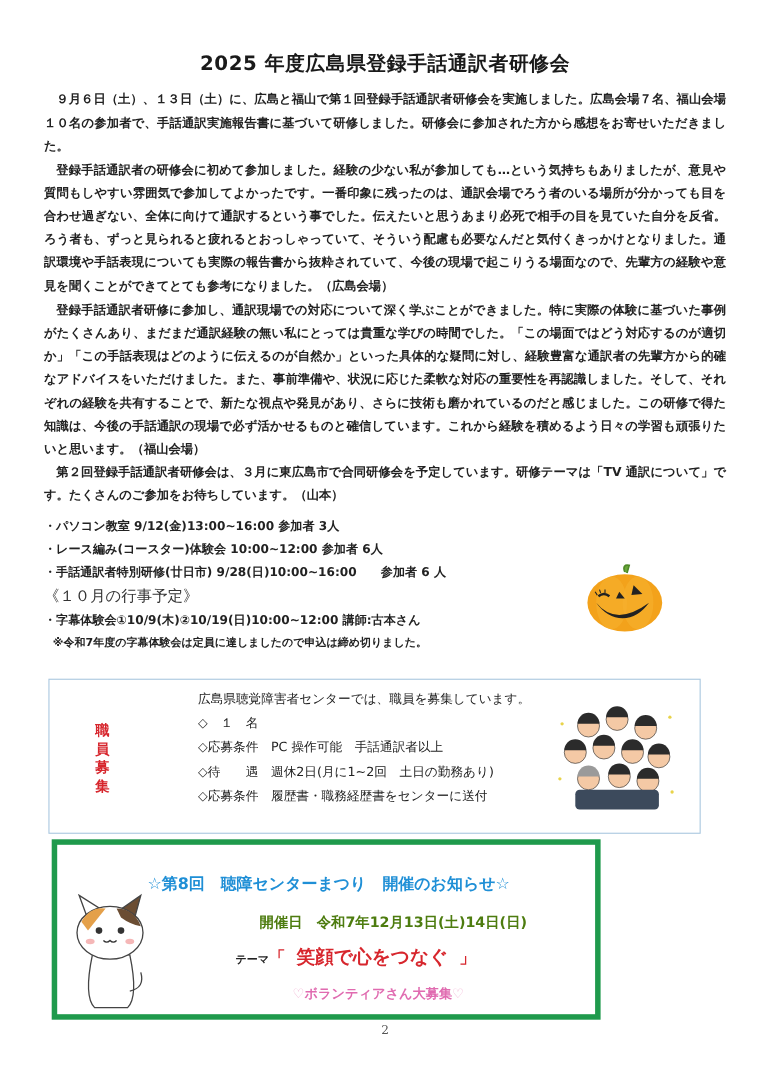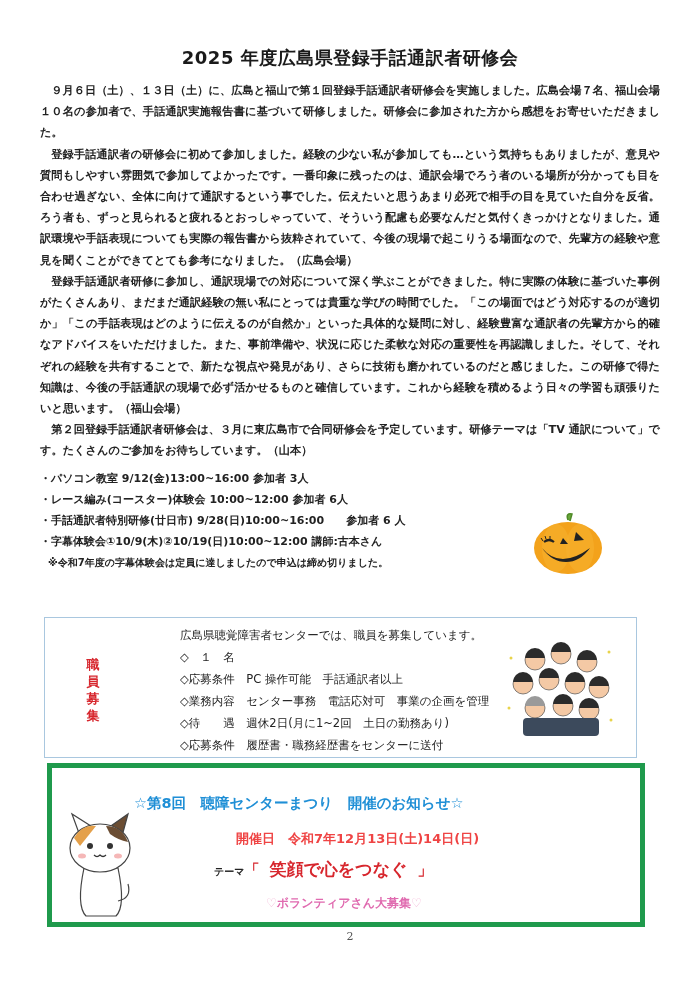--- a/index.html
+++ b/index.html
@@ -15,26 +15,26 @@
   .ev { font-size: 11px; line-height: 21px; font-weight: bold; color: #222; white-space: pre; }
   .note { font-size: 10px; line-height: 21px; font-weight: bold; color: #222; padding-left: 8px; }
   .pumpkin { position: absolute; left: 530px; top: 512px; width: 76px; height: 64px; }
   .recruit-box { position: absolute; left: 44px; top: 617px; width: 593px; height: 141px;
     border: 1.5px solid #a9c7df; box-sizing: border-box; background: #fff; }
   .recruit-vert { position: absolute; left: 38px; top: 38px; width: 20px;
     color: #d7262d; font-weight: bold; font-size: 13px; line-height: 17px; text-align: center; }
   .recruit-lines { position: absolute; left: 95px; top: 6px; font-size: 11.5px; line-height: 22px; color: #222; }
   .recruit-lines div { white-space: pre; margin-left: 40px; }
   .crowd { position: absolute; left: 460px; top: 20px; width: 110px; height: 100px; }
-  .fest-box { position: absolute; left: 47px; top: 763px; width: 598px; height: 164px;
+  .fest-box { position: absolute; left: 47px; top: 763px; width: 499px; height: 164px;
     border: 5px solid #1f9a4c; box-sizing: border-box; background: #fff; }
   .fest-title { position: absolute; left: 82px; top: 26px; font-size: 14.5px; font-weight: bold;
     color: #1f8fd6; white-space: nowrap; }
   .fest-date { position: absolute; left: 184px; top: 62px; font-size: 13px; font-weight: bold;
-    color: #ef4444; white-space: nowrap; }
+    color: #4d7c0f; white-space: nowrap; }
   .fest-theme { position: absolute; left: 162px; top: 90px; white-space: nowrap; }
   .fest-theme .lbl { font-size: 10px; font-weight: bold; color: #222; }
   .fest-theme .q { font-size: 15px; font-weight: bold; color: #d7262d; }
   .fest-theme .val { font-size: 17px; font-weight: bold; color: #d7262d; margin: 0 10px; }
   .fest-vol { position: absolute; left: 214px; top: 127px; font-size: 12px; font-weight: bold;
     color: #e06bb0; white-space: nowrap; }
   .fest-vol .h { color: #f2b7d6; }
   .cat { position: absolute; left: 14px; top: 38px; width: 70px; height: 115px; }
   .page-num { position: absolute; left: 0; width: 700px; top: 930px; text-align: center;
     font-family: "DejaVu Serif", serif; font-size: 11px; color: #555; }
@@ -48,20 +48,21 @@
   <p>９月６日（土）、１３日（土）に、広島と福山で第１回登録手話通訳者研修会を実施しました。広島会場７名、福山会場１０名の参加者で、手話通訳実施報告書に基づいて研修しました。研修会に参加された方から感想をお寄せいただきました。</p>
   <p>登録手話通訳者の研修会に初めて参加しました。経験の少ない私が参加しても…という気持ちもありましたが、意見や質問もしやすい雰囲気で参加してよかったです。一番印象に残ったのは、通訳会場でろう者のいる場所が分かっても目を合わせ過ぎない、全体に向けて通訳するという事でした。伝えたいと思うあまり必死で相手の目を見ていた自分を反省。ろう者も、ずっと見られると疲れるとおっしゃっていて、そういう配慮も必要なんだと気付くきっかけとなりました。通訳環境や手話表現についても実際の報告書から抜粋されていて、今後の現場で起こりうる場面なので、先輩方の経験や意見を聞くことができてとても参考になりました。（広島会場）</p>
   <p>登録手話通訳者研修に参加し、通訳現場での対応について深く学ぶことができました。特に実際の体験に基づいた事例がたくさんあり、まだまだ通訳経験の無い私にとっては貴重な学びの時間でした。「この場面ではどう対応するのが適切か」「この手話表現はどのように伝えるのが自然か」といった具体的な疑問に対し、経験豊富な通訳者の先輩方から的確なアドバイスをいただけました。また、事前準備や、状況に応じた柔軟な対応の重要性を再認識しました。そして、それぞれの経験を共有することで、新たな視点や発見があり、さらに技術も磨かれているのだと感じました。この研修で得た知識は、今後の手話通訳の現場で必ず活かせるものと確信しています。これから経験を積めるよう日々の学習も頑張りたいと思います。（福山会場）</p>
   <p>第２回登録手話通訳者研修会は、３月に東広島市で合同研修会を予定しています。研修テーマは「TV 通訳について」です。たくさんのご参加をお待ちしています。（山本）</p>
 </div>
 
 <div class="events">
   <div class="ev">・パソコン教室 9/12(金)13:00~16:00 参加者 3人</div>
   <div class="ev">・レース編み(コースター)体験会 10:00~12:00 参加者 6人</div>
   <div class="ev">・手話通訳者特別研修(廿日市) 9/28(日)10:00~16:00　　参加者 6 人</div>
+  <div class="sec-head">《１０月の行事予定》</div>
   <div class="ev">・字幕体験会①10/9(木)②10/19(日)10:00~12:00 講師:古本さん</div>
   <div class="note">※令和7年度の字幕体験会は定員に達しましたので申込は締め切りました。</div>
 </div>
 
 <svg class="pumpkin" viewBox="0 0 76 64">
   <path d="M38 8 C36 3 38 1 42 2 L40 9" fill="#6aa83a" stroke="#4f8a28" stroke-width="1.5"></path>
   <ellipse cx="38" cy="36" rx="34" ry="26" fill="#f3a21b"></ellipse>
   <ellipse cx="26" cy="36" rx="14" ry="24" fill="#f6b02f" opacity="0.6"></ellipse>
   <ellipse cx="50" cy="36" rx="14" ry="24" fill="#f6b02f" opacity="0.6"></ellipse>
   <path d="M14 30 Q19 26 24 30" stroke="#222" stroke-width="2.2" fill="none"></path>
@@ -70,21 +71,20 @@
   <polygon points="33,26 38,32 30,32" fill="#222"></polygon>
   <path d="M12 36 Q30 58 60 36 Q50 50 36 50 Q22 50 12 36 Z" fill="#222"></path>
 </svg>
 
 <div class="recruit-box">
   <div class="recruit-vert">職員募集</div>
   <div class="recruit-lines">
     <div>広島県聴覚障害者センターでは、職員を募集しています。</div>
     <div>◇　１　名</div>
     <div>◇応募条件　PC 操作可能　手話通訳者以上</div>
-    <div>◇業務内容　センター事務　電話応対可　事業の企画を管理</div>
     <div>◇待　　遇　週休2日(月に1~2回　土日の勤務あり)</div>
     <div>◇応募条件　履歴書・職務経歴書をセンターに送付</div>
   </div>
   <svg class="crowd" viewBox="0 0 110 100">
     <g fill="#f4c9a5" stroke="#333" stroke-width="0.6">
       <circle cx="30" cy="22" r="10"></circle>
         <circle cx="56" cy="16" r="10"></circle>
         <circle cx="82" cy="24" r="10"></circle>
       <circle cx="18" cy="46" r="10"></circle>
         <circle cx="44" cy="42" r="10"></circle>

